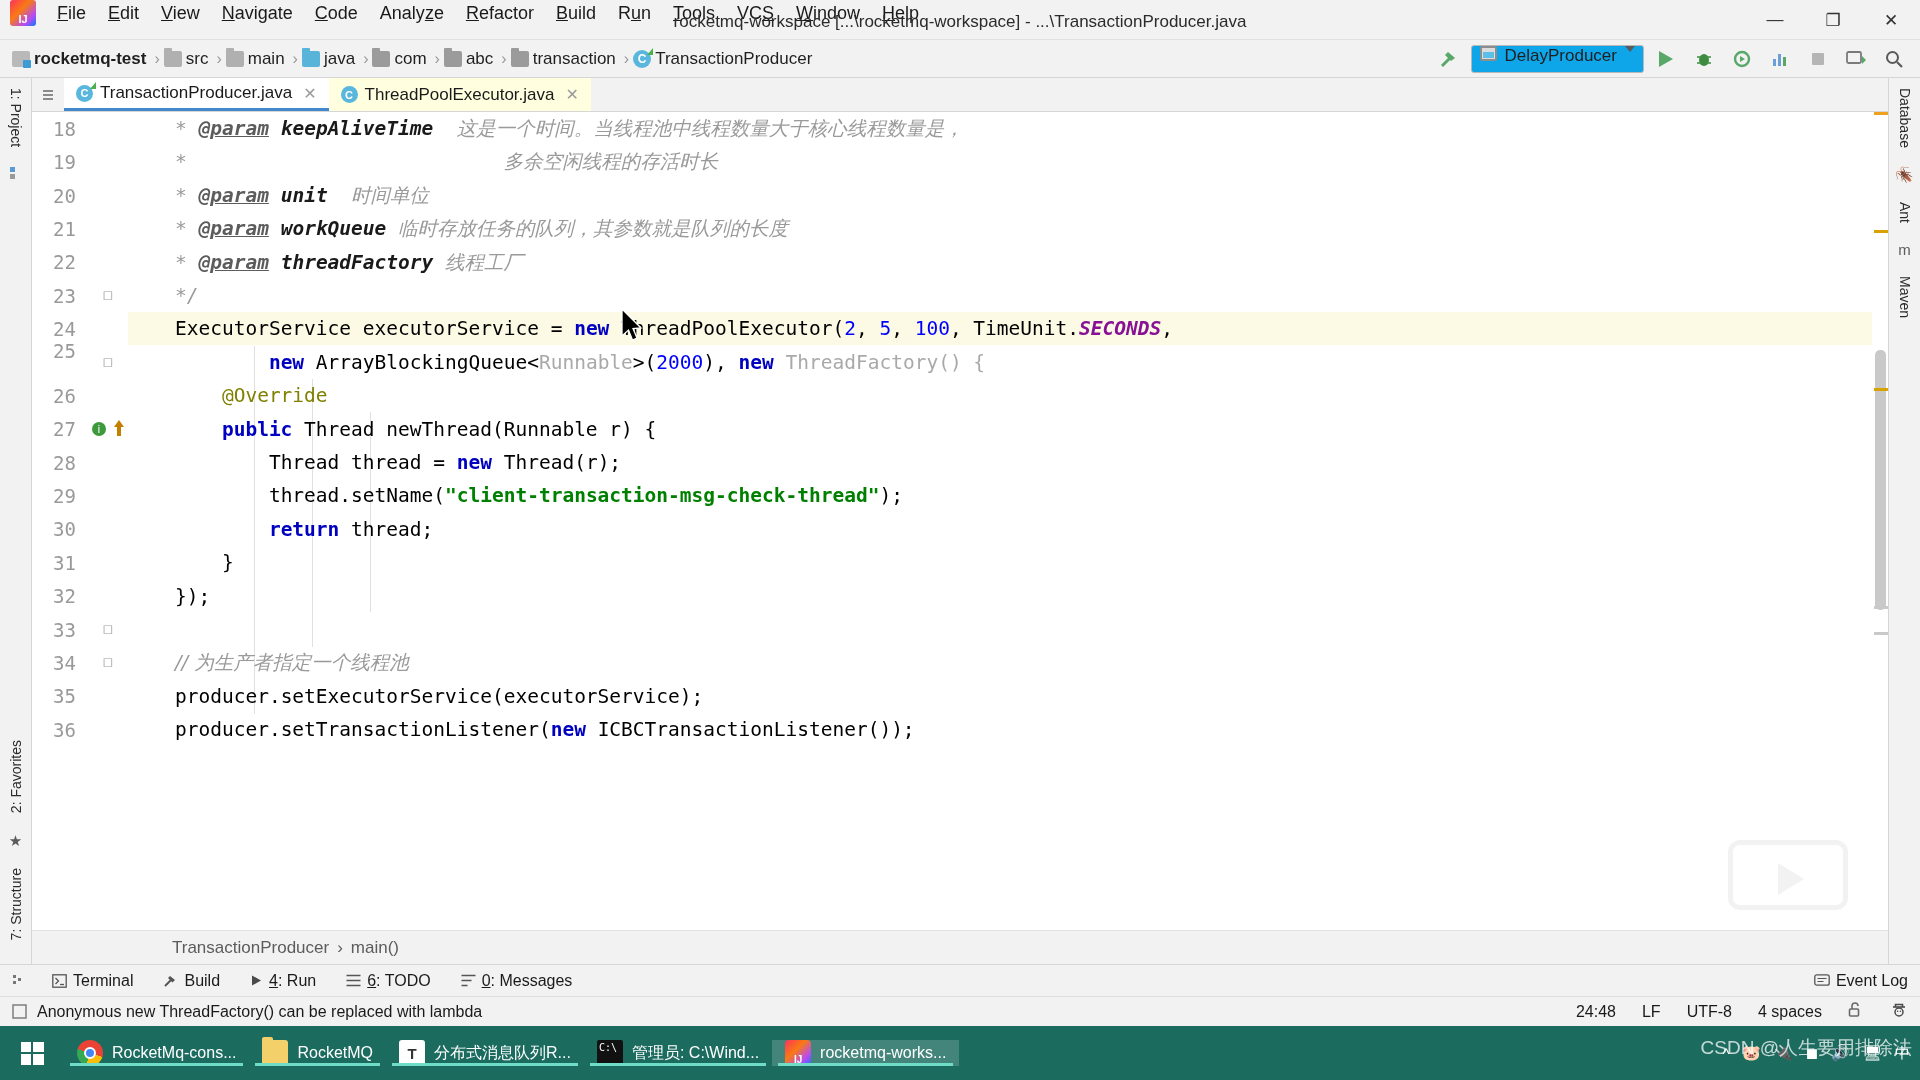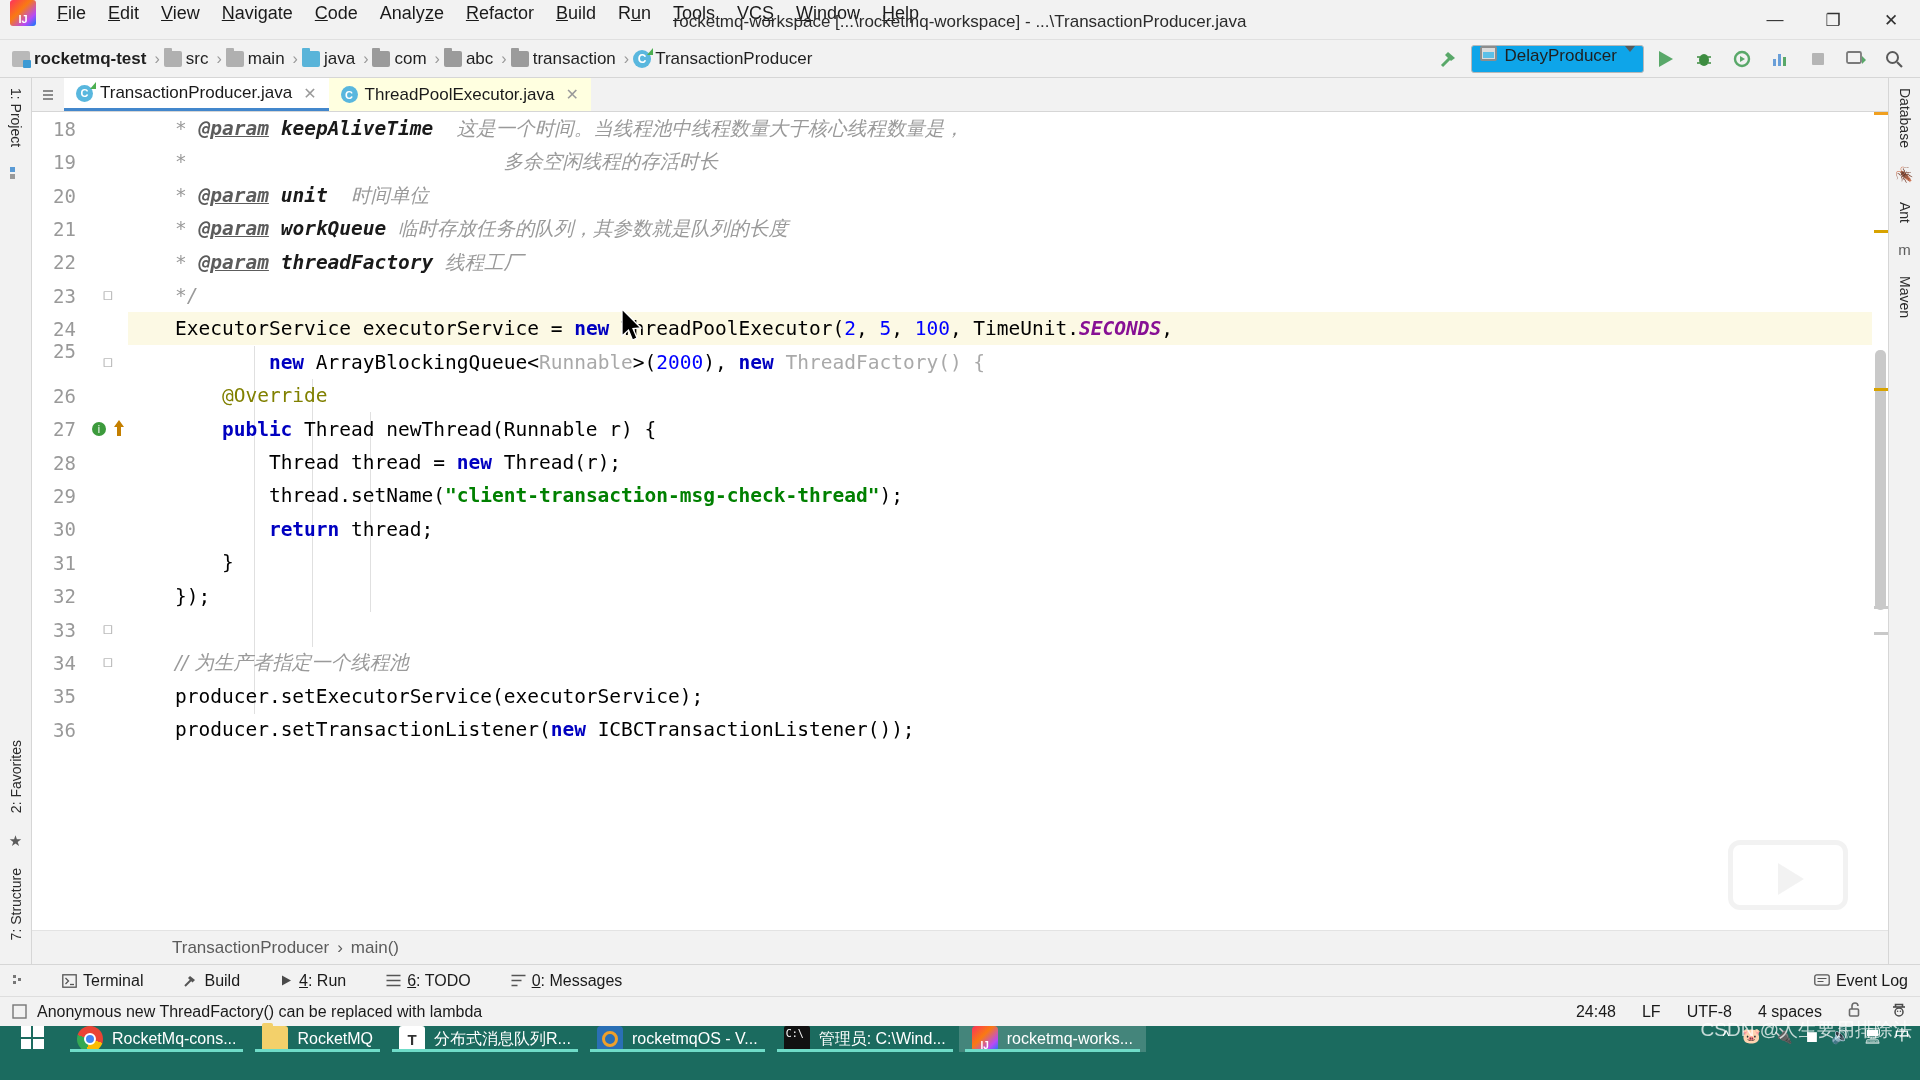--- a/index.html
+++ b/index.html
@@ -124,32 +124,32 @@
   .vscroll { position: absolute; right: 0; top: 0; bottom: 0; width: 16px; background: #fff; }
   .vthumb { position: absolute; right: 2px; width: 11px; border-radius: 5px; background: #c9c9c9; }
   .mark { position: absolute; right: 0px; width: 14px; height: 3px; }
 
   
   .ebread { height: 34px; flex: 0 0 34px; background: #f2f2f2; display: flex; align-items: center;
      padding-left: 140px; font-size: 17px; color: #5c5c5c; border-top: 1px solid #e3e3e3; gap: 8px; }
 
   
   .twbar { height: 32px; flex: 0 0 32px; background: #f2f2f2; display: flex; align-items: center;
-     gap: 32px; padding: 0 12px; border-top: 1px solid #d6d6d6; font-size: 16px; color: #1a1a1a; }
+     gap: 22px; padding: 0 12px; border-top: 1px solid #d6d6d6; font-size: 16px; color: #1a1a1a; }
   .twitem { display: flex; align-items: center; gap: 6px; cursor: default; padding: 2px 4px; }
   .twitem u { text-decoration: underline; }
   .tw-right { margin-left: auto; display: flex; align-items: center; gap: 6px; }
 
   
   .statusbar { height: 30px; flex: 0 0 30px; background: #f2f2f2; display: flex; align-items: center;
      padding: 0 12px; font-size: 16px; color: #1a1a1a; border-top: 1px solid #dedede; gap: 10px; }
   .status-right { margin-left: auto; display: flex; align-items: center; gap: 26px; }
 
   
-  .taskbar { height: 54px; flex: 0 0 54px; background: #1b6b5f; display: flex; align-items: flex-start; }
+  .taskbar { height: 54px; flex: 0 0 54px; background: #1b6b5f; display: flex; align-items: center; }
   .tb-start { width: 64px; display: flex; align-items: center; justify-content: center; }
   .winlogo { width: 23px; height: 23px; display: grid; grid-template-columns: 1fr 1fr; grid-template-rows: 1fr 1fr; gap: 2px; }
   .winlogo i { background: #fff; display: block; }
   .task {
     display: flex; align-items: center; gap: 9px; padding: 0 13px; min-width: 0;
     font-size: 16px; color: #fff; position: relative; max-width: 230px; cursor: default;
   }
   .task.active { background: rgba(255,255,255,0.18); }
   .task::after { content:""; position:absolute; left:6px; right:6px; bottom:0; height:3px; background:#6fdcc8; }
   .task .tlabel { overflow: hidden; text-overflow: ellipsis; white-space: nowrap; }
@@ -579,24 +579,20 @@
     </div>
     <div class="task">
       <span class="appico ic-folder"></span>
       <span class="tlabel">RocketMQ</span>
     </div>
     <div class="task">
       <span class="appico ic-typora">T</span>
       <span class="tlabel">分布式消息队列R...</span>
     </div>
     <div class="task">
-      <span class="appico ic-vbox"></span>
-      <span class="tlabel">rocketmqOS - V...</span>
-    </div>
-    <div class="task">
       <span class="appico ic-cmd">C:\</span>
       <span class="tlabel">管理员: C:\Wind...</span>
     </div>
     <div class="task active">
       <span class="appico ic-ij"></span>
       <span class="tlabel">rocketmq-works...</span>
     </div>
     <div class="tray">
       <span>^</span>
       <span>🐷</span>

